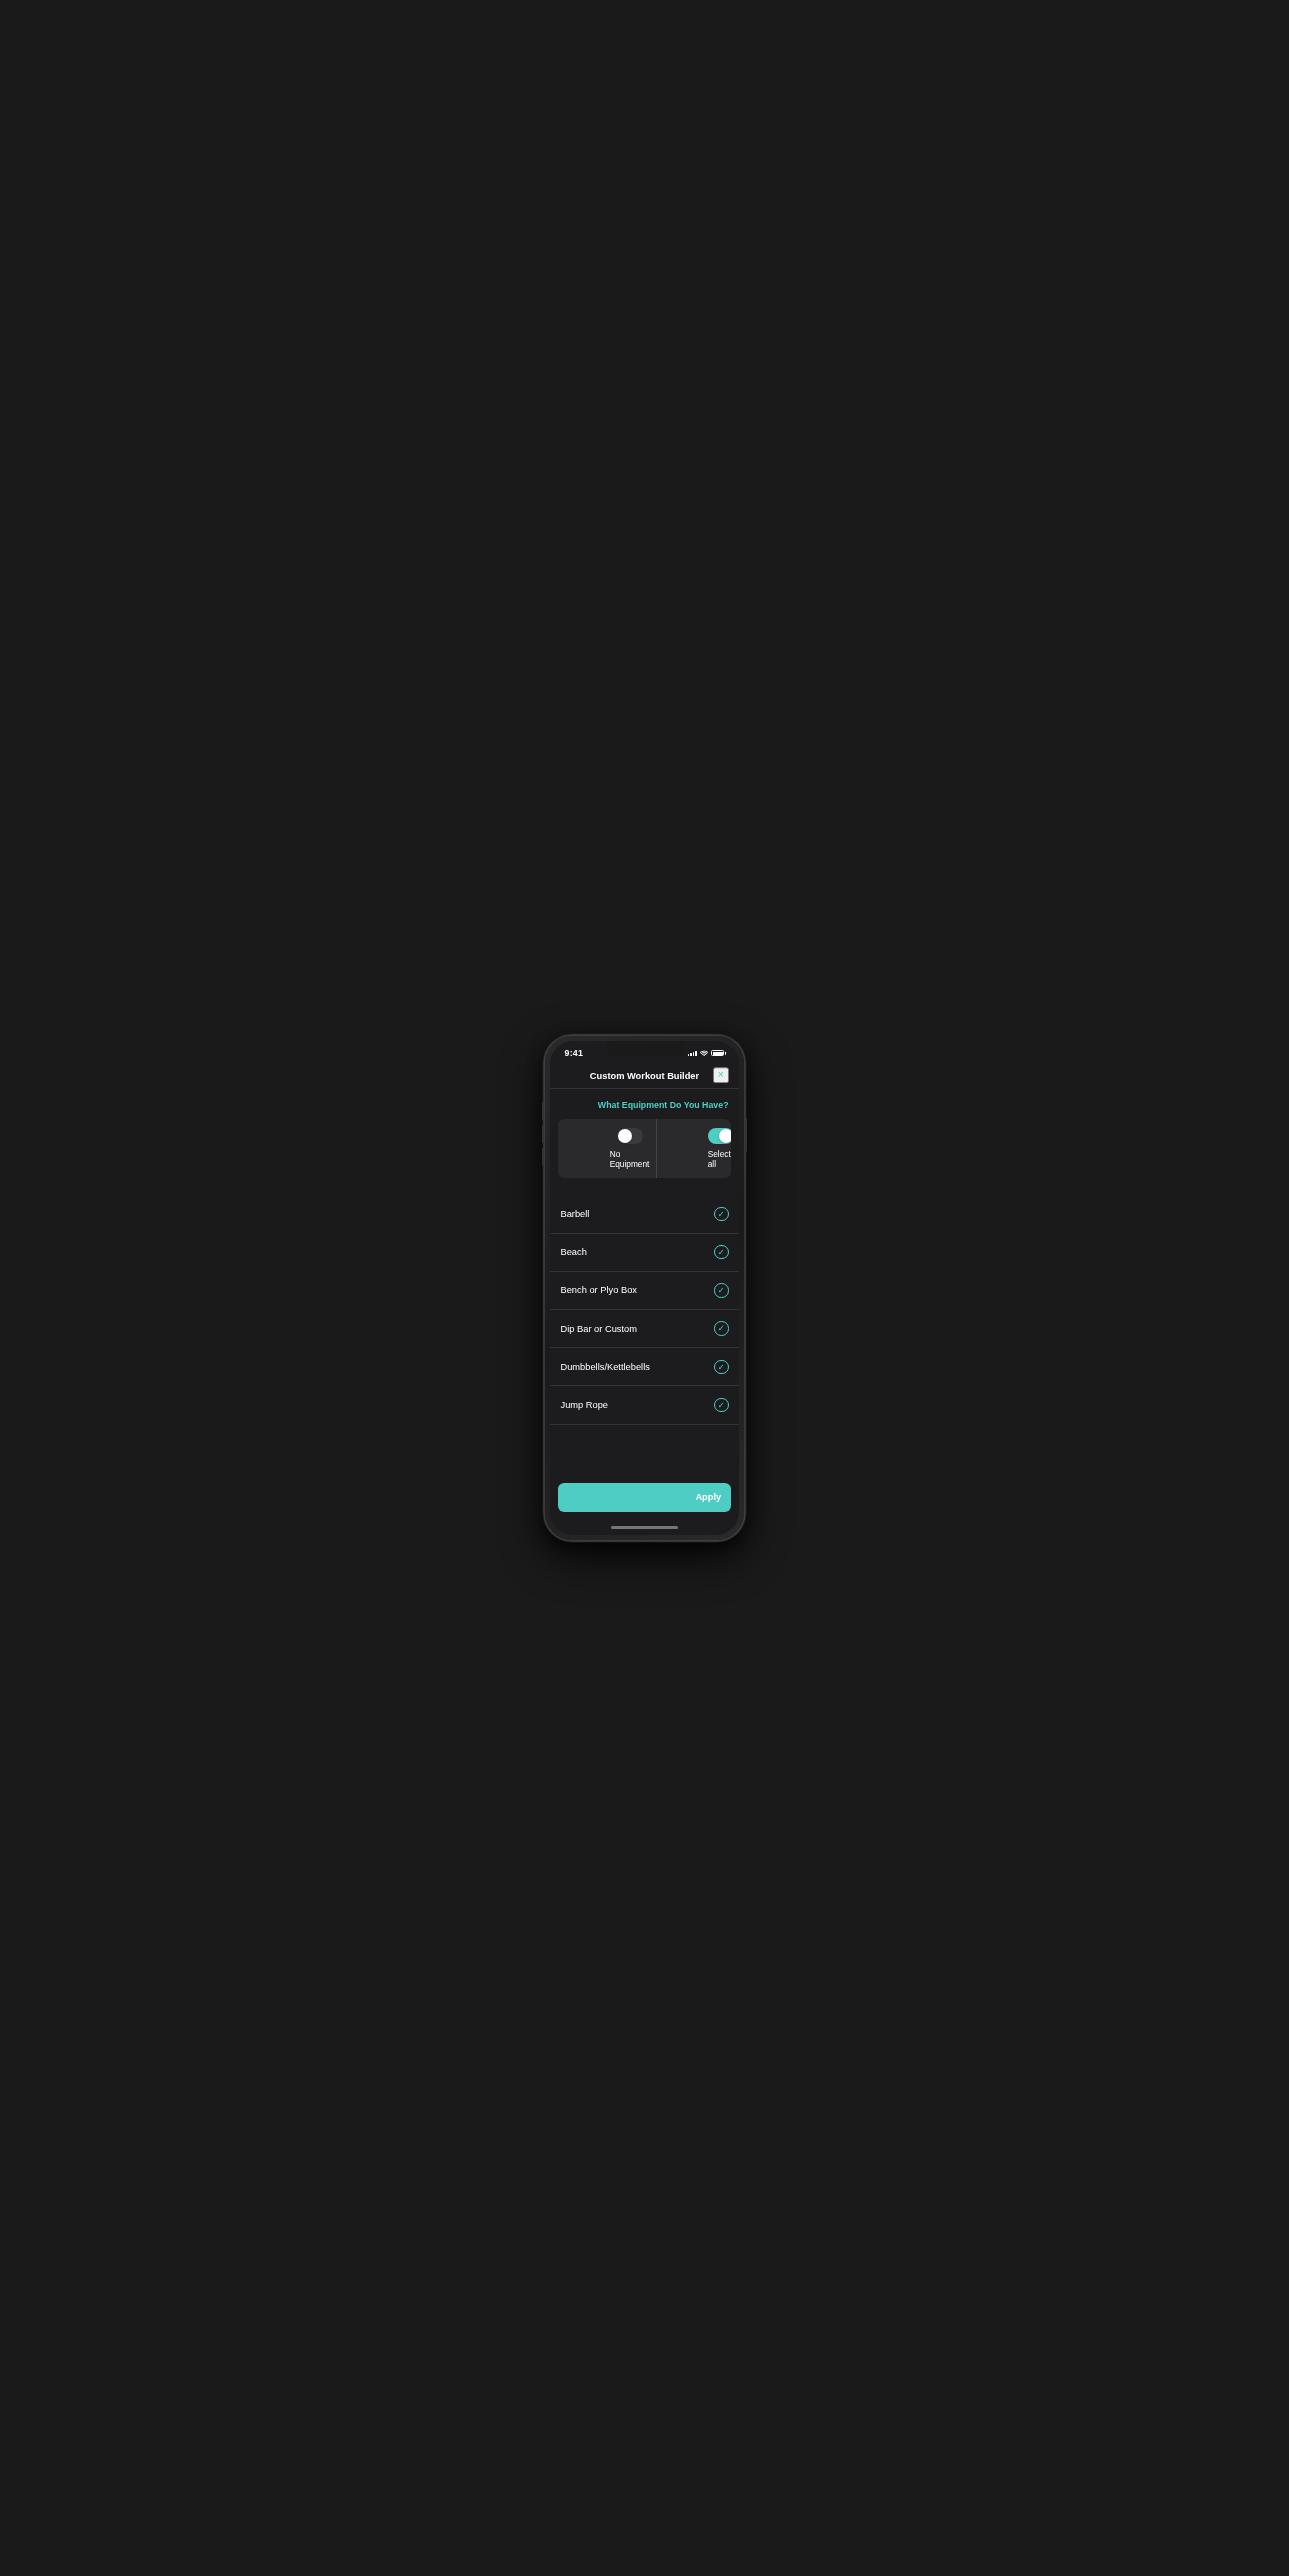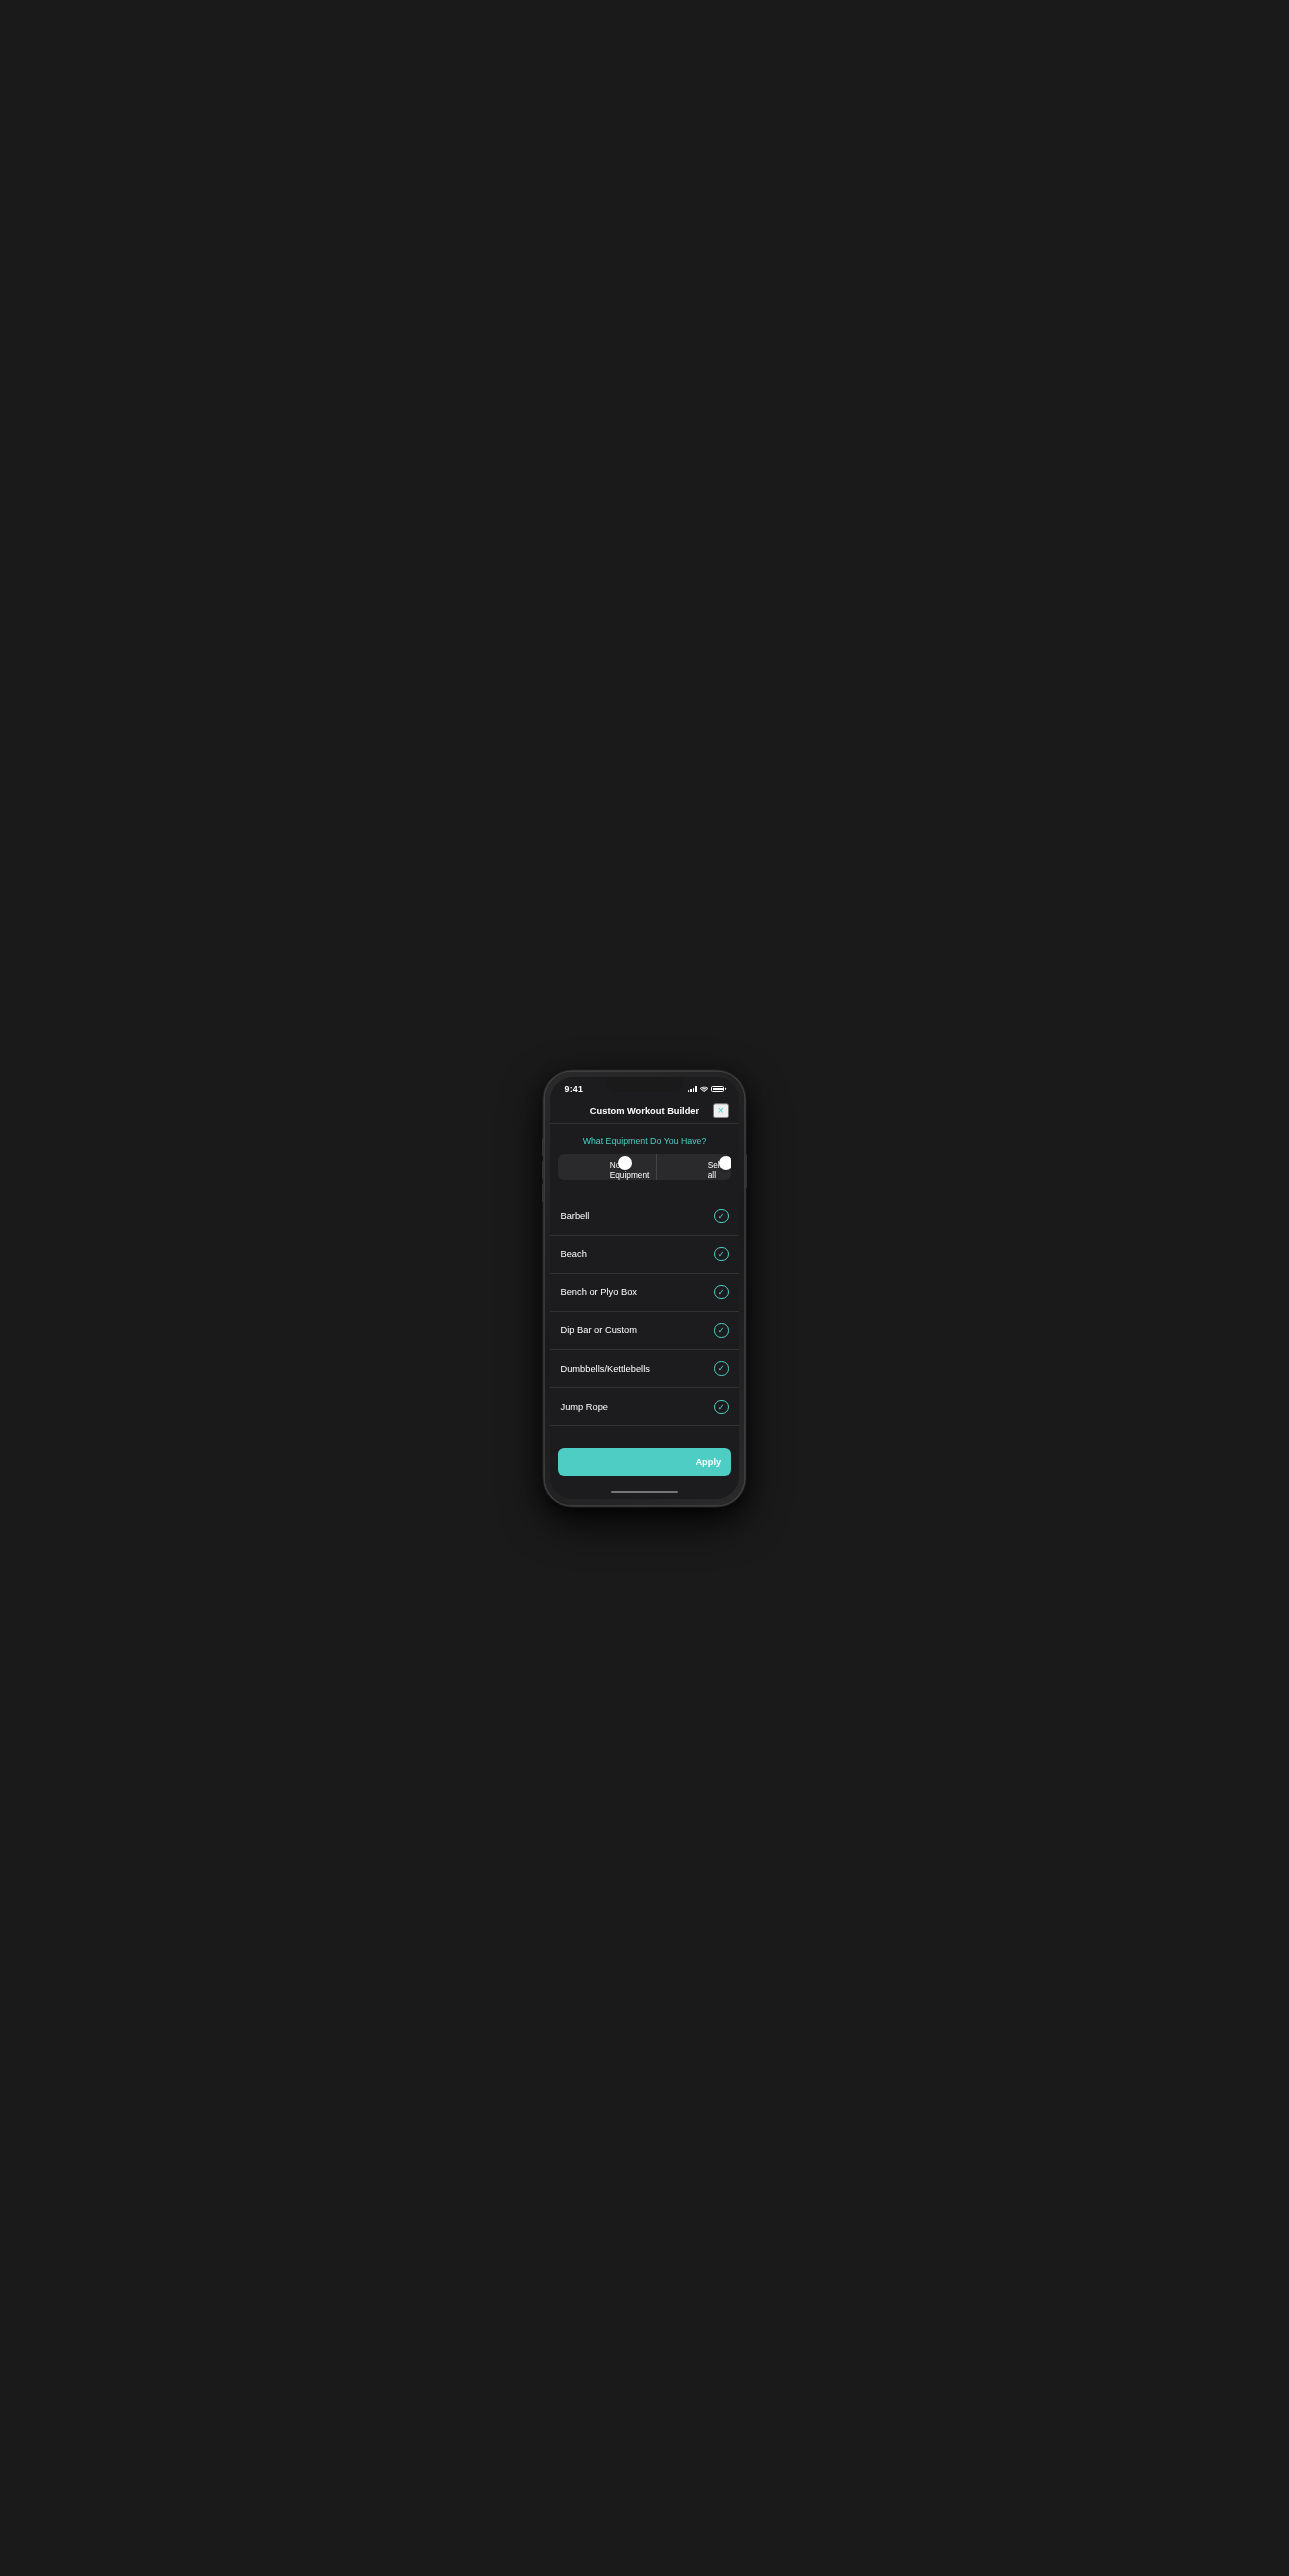--- a/index.html
+++ b/index.html
@@ -8,21 +8,21 @@
       background: #1a1a1a;
       display: flex;
       justify-content: center;
       align-items: center;
       min-height: 100vh;
       font-family: -apple-system, BlinkMacSystemFont, 'SF Pro Display', 'Helvetica Neue', Arial, sans-serif;
     }
 
     .phone-outer {
       width: 201px;
-      height: 435px;
+      height: 506px;
       background: linear-gradient(145deg, #2a2a2a, #1a1a1a, #2a2a2a);
       border-radius: 28px;
       padding: 6.2px;
       box-shadow:
         0 0 0 0.5px #444,
         0 0 0 1.5px #222,
         inset 0 0 0 0.5px #555,
         0 15.5px 41px rgba(0,0,0,0.8),
         0 5.2px 15.5px rgba(0,0,0,0.6);
       position: relative;
@@ -178,24 +178,24 @@
       cursor: pointer;
       width: 15.5px;
       height: 15.5px;
       display: flex;
       align-items: center;
       justify-content: center;
     }
 
     
     .question {
-      text-align: center;
+      text-align: right;
       padding: 11.4px 10.3px 8.3px;
       font-size: 8.8px;
-      font-weight: 400;
+      font-weight: 700;
       color: #4ecdc4;
     }
 
     
     .toggle-section {
       margin: 0 8.3px 3.1px;
       background: #2a2a2c;
       border-radius: 6.2px;
       display: flex;
       overflow: hidden;

